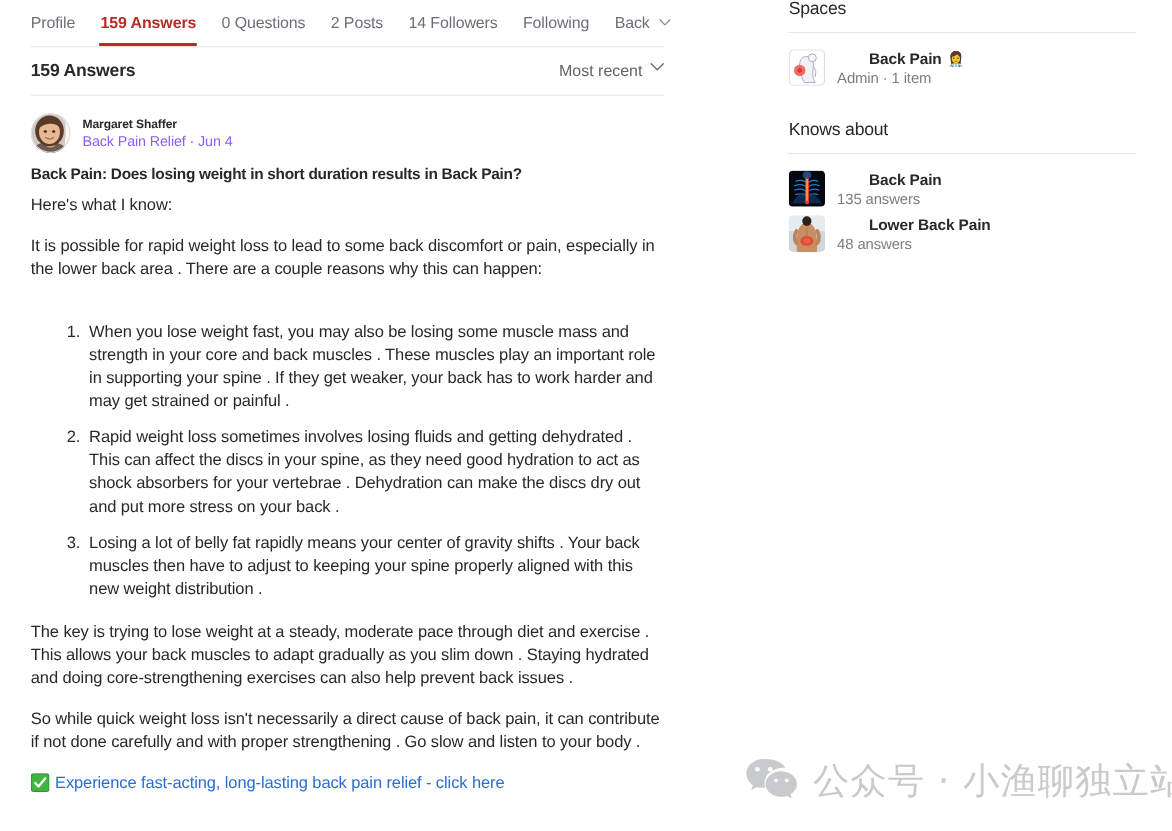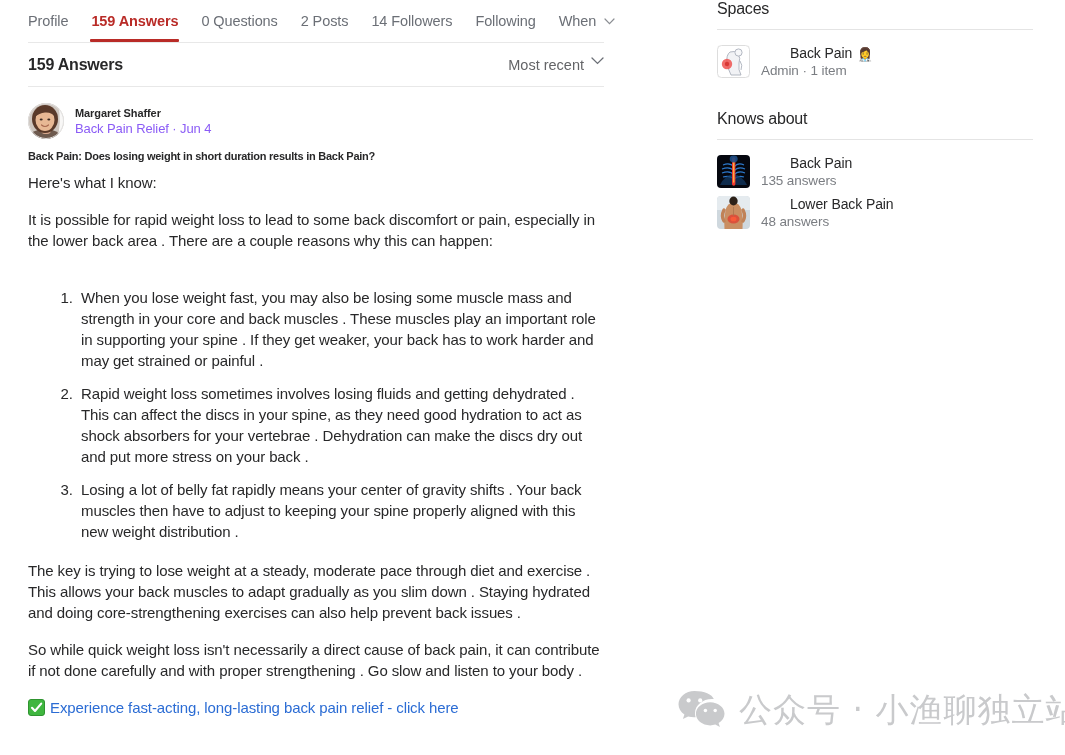--- a/index.html
+++ b/index.html
@@ -132,21 +132,21 @@
     letter-spacing: -0.1px;
     cursor: pointer;
   }
   .author-sub {
     font-size: 13px;
     color: #8b5cf6;
     letter-spacing: -0.1px;
   }
 
   .qtitle {
-    font-size: 11px;
+    font-size: 14px;
     font-weight: 700;
     color: #282829;
     line-height: 1.3;
     letter-spacing: -0.25px;
     margin-bottom: 9px;
     cursor: pointer;
   }
 
   .body p {
     font-size: 15px;
@@ -223,25 +223,25 @@
     height: 33px;
     flex: 0 0 33px;
     border-radius: 4px;
     overflow: hidden;
     background: #f2f2f2;
   }
   .side-thumb svg { display: block; }
   .side-meta { display: flex; flex-direction: column; gap: 2px; min-width: 0; }
   .side-name {
     font-size: 14px;
-    font-weight: 400;
-    color: #282829;
-    letter-spacing: -0.1px;
-    display: flex;
-    align-items: flex-end;
+    font-weight: 700;
+    color: #282829;
+    letter-spacing: -0.1px;
+    display: flex;
+    align-items: center;
     gap: 5px;
     white-space: nowrap;
     padding-left: 29px;
   }
   .side-sub {
     font-size: 13.5px;
     color: #7a7d82;
     letter-spacing: -0.1px;
   }
   .emoji { font-size: 13px; line-height: 1; }
@@ -287,21 +287,21 @@
       <div class="tab">
         <span>2 Posts</span>
       </div>
       <div class="tab">
         <span>14 Followers</span>
       </div>
       <div class="tab">
         <span>Following</span>
       </div>
       <div class="tab">
-        <span>When</span>
+        <span>Back</span>
         <span class="chev">
           <svg class="chev-svg" width="11" height="7" viewBox="0 0 11 7">
             <path d="M1 1 L5.5 5.6 L10 1" fill="none" stroke="#8b8e93" stroke-width="1.2" stroke-linecap="round"></path>
           </svg>
         </span>
       </div>
       <div class="tabbar-rule"></div>
     </div>
 
     <div class="countrow">

